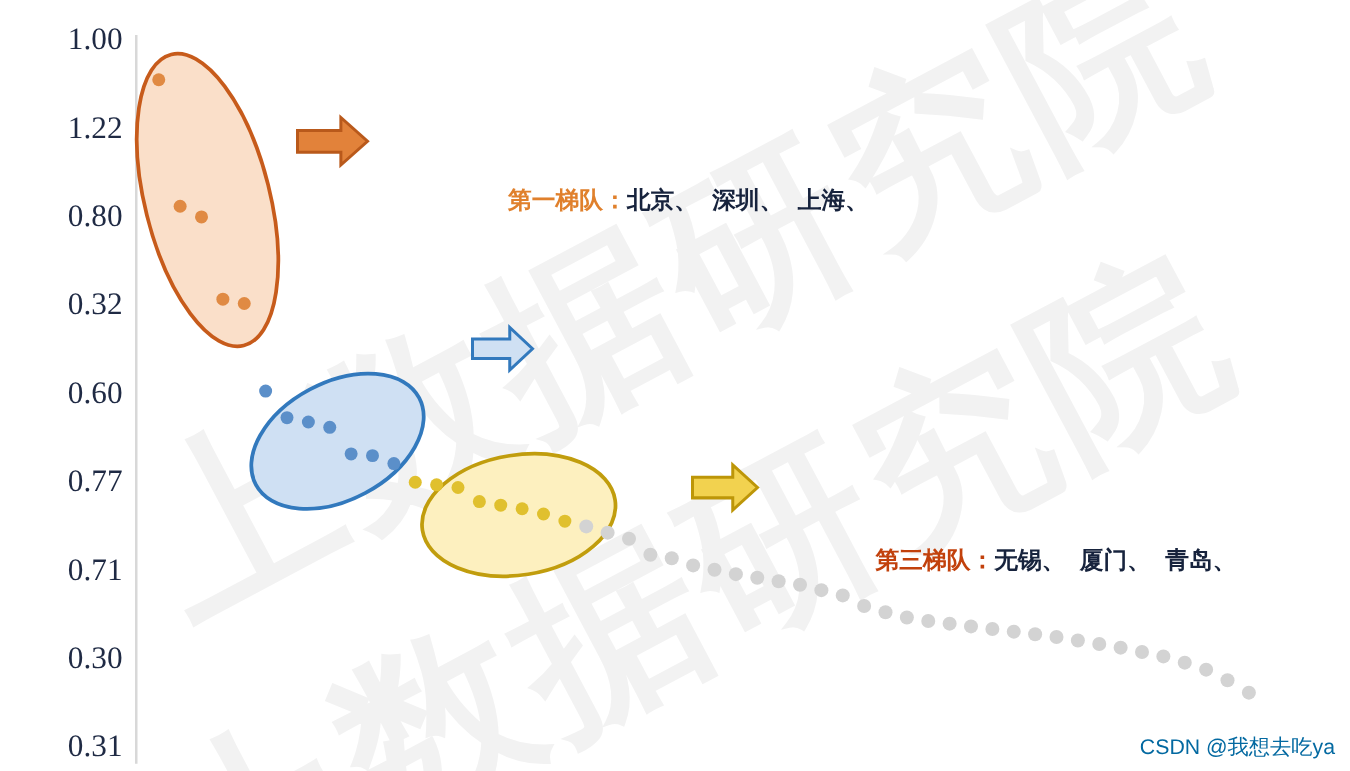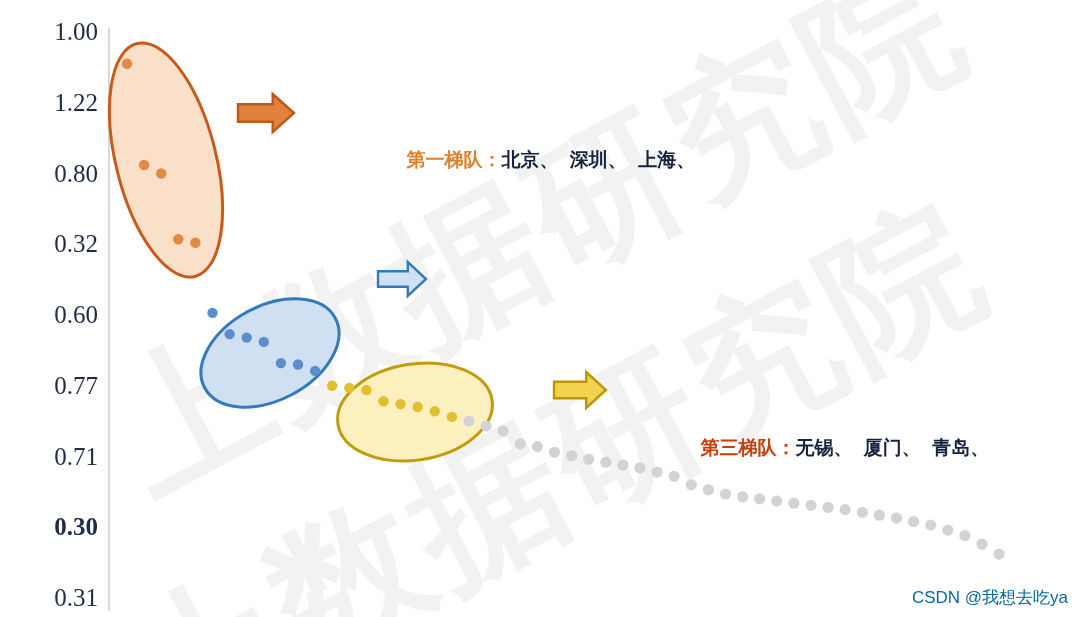--- a/index.html
+++ b/index.html
@@ -137,21 +137,21 @@
       <div class="ytick-wrap" style="top: 315px;">
         <div class="ytick" style="top: -13px; text-align: right;">0.60</div>
       </div>
       <div class="ytick-wrap" style="top: 385.75px;">
         <div class="ytick" style="top: -13px;">0.77</div>
       </div>
       <div class="ytick-wrap" style="top: 456.5px;">
         <div class="ytick" style="top: -13px;">0.71</div>
       </div>
       <div class="ytick-wrap" style="top: 527.25px;">
-        <div class="ytick" style="top: -13px; font-weight: bold;">0.30</div>
+        <div class="ytick" style="top: -13px;">0.30</div>
       </div>
       <div class="ytick-wrap" style="top: 598px;">
         <div class="ytick" style="top: -13px;">0.31</div>
       </div>
     </div>
 
   <svg class="plot-svg" viewBox="0 0 1080 617">
     <g id="clusters-group">
         <ellipse cx="166" cy="160" rx="50" ry="120" fill="#fadfc9" stroke="#c75b1b" stroke-width="3" transform="rotate(-14 166 160)"></ellipse>
         <ellipse cx="270" cy="353" rx="74" ry="47" fill="#cfe0f3" stroke="#3279bd" stroke-width="3" transform="rotate(-28 270 353)"></ellipse>

